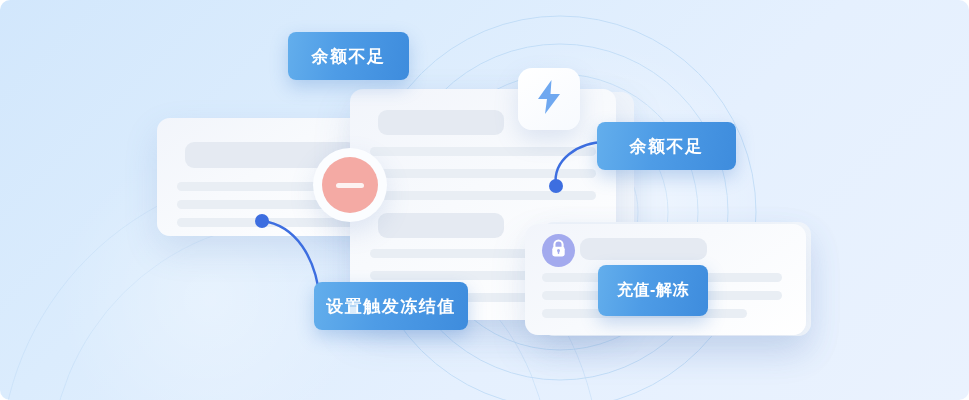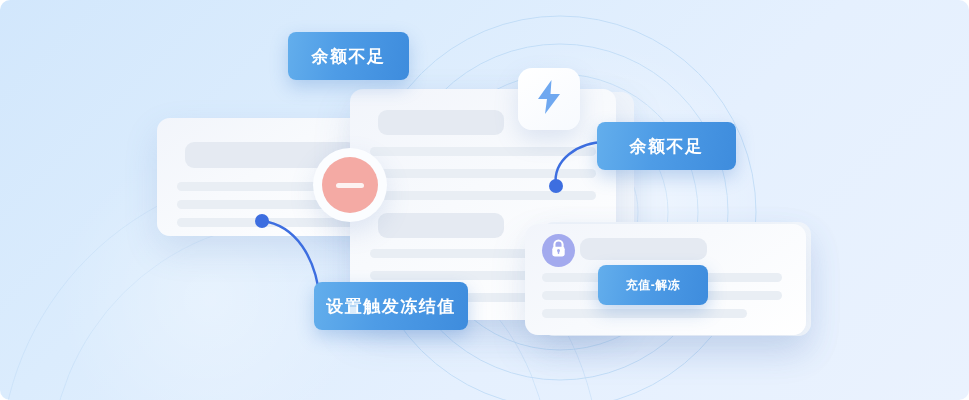--- a/index.html
+++ b/index.html
@@ -183,21 +183,21 @@
     font-size: 17px;
     font-weight: 700;
     letter-spacing: 1.5px;
     background: linear-gradient(100deg, #63aeec 0%, #4e9ce6 42%, #3e8cdd 100%);
     box-shadow: 0 7px 18px rgba(55,120,200,0.28);
     white-space: nowrap;
   }
   .pill-balance { left: 288px; top: 32px; width: 121px; height: 48px; }
   .pill-frozen  { left: 597px; top: 122px; width: 139px; height: 48px; }
   .pill-setval  { left: 273px; top: 282px; width: 154px; height: 48px; margin-left: 41px; }
-  .pill-recharge{ left: 598px; top: 265px; width: 110px; height: 40px; font-size: 12px; letter-spacing: 0.5px; }
+  .pill-recharge{ left: 598px; top: 265px; width: 110px; height: 51px; font-size: 16px; letter-spacing: 0.5px; }
 </style>
 </head>
 <body>
 
 <div id="scene">
 
   <svg class="bg-arcs" width="969" height="400" viewBox="0 0 969 400">
     <g fill="none" stroke="#b9d8f5" stroke-width="1" opacity="0.75">
       <circle cx="560" cy="212" r="78"></circle>
       <circle cx="560" cy="212" r="108"></circle>

